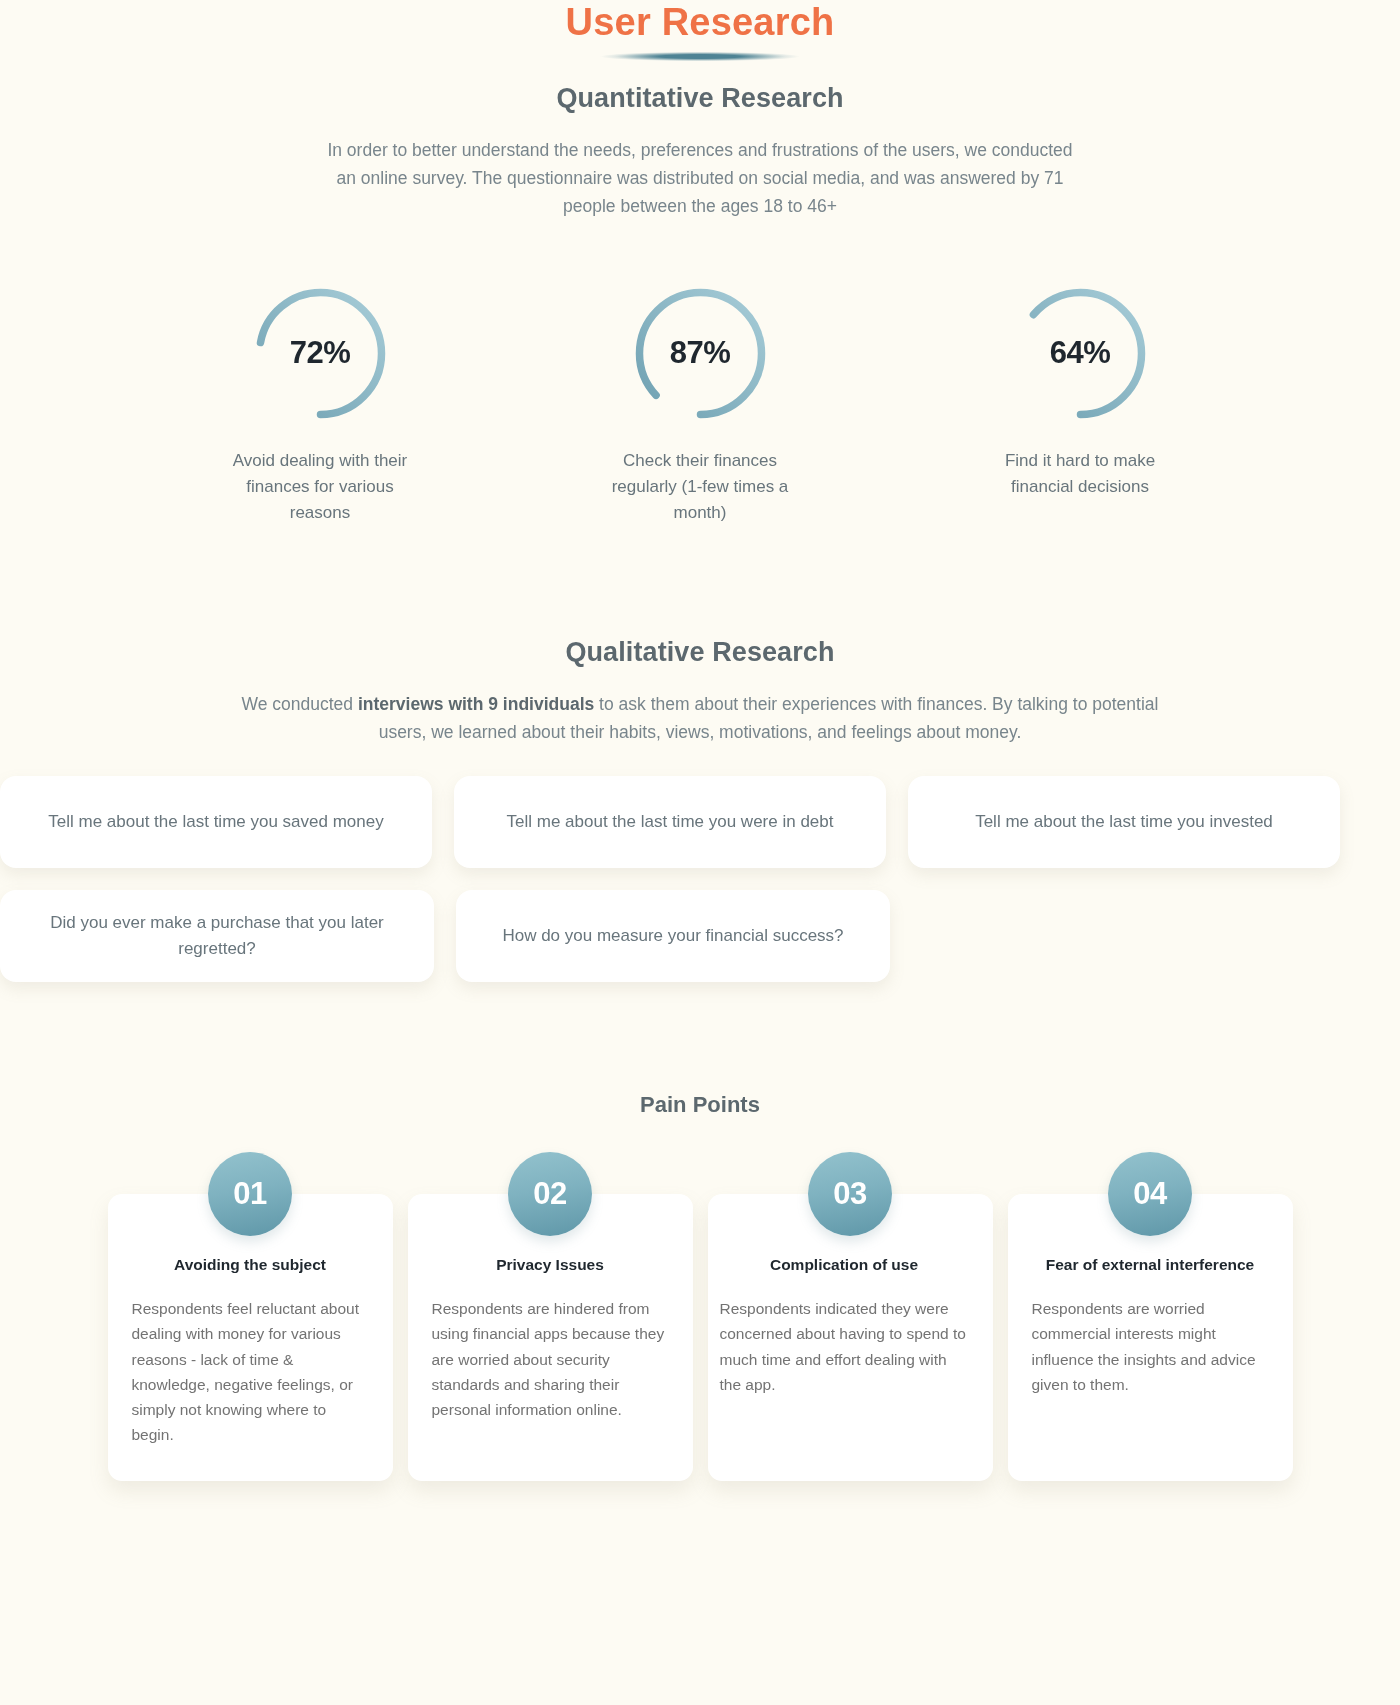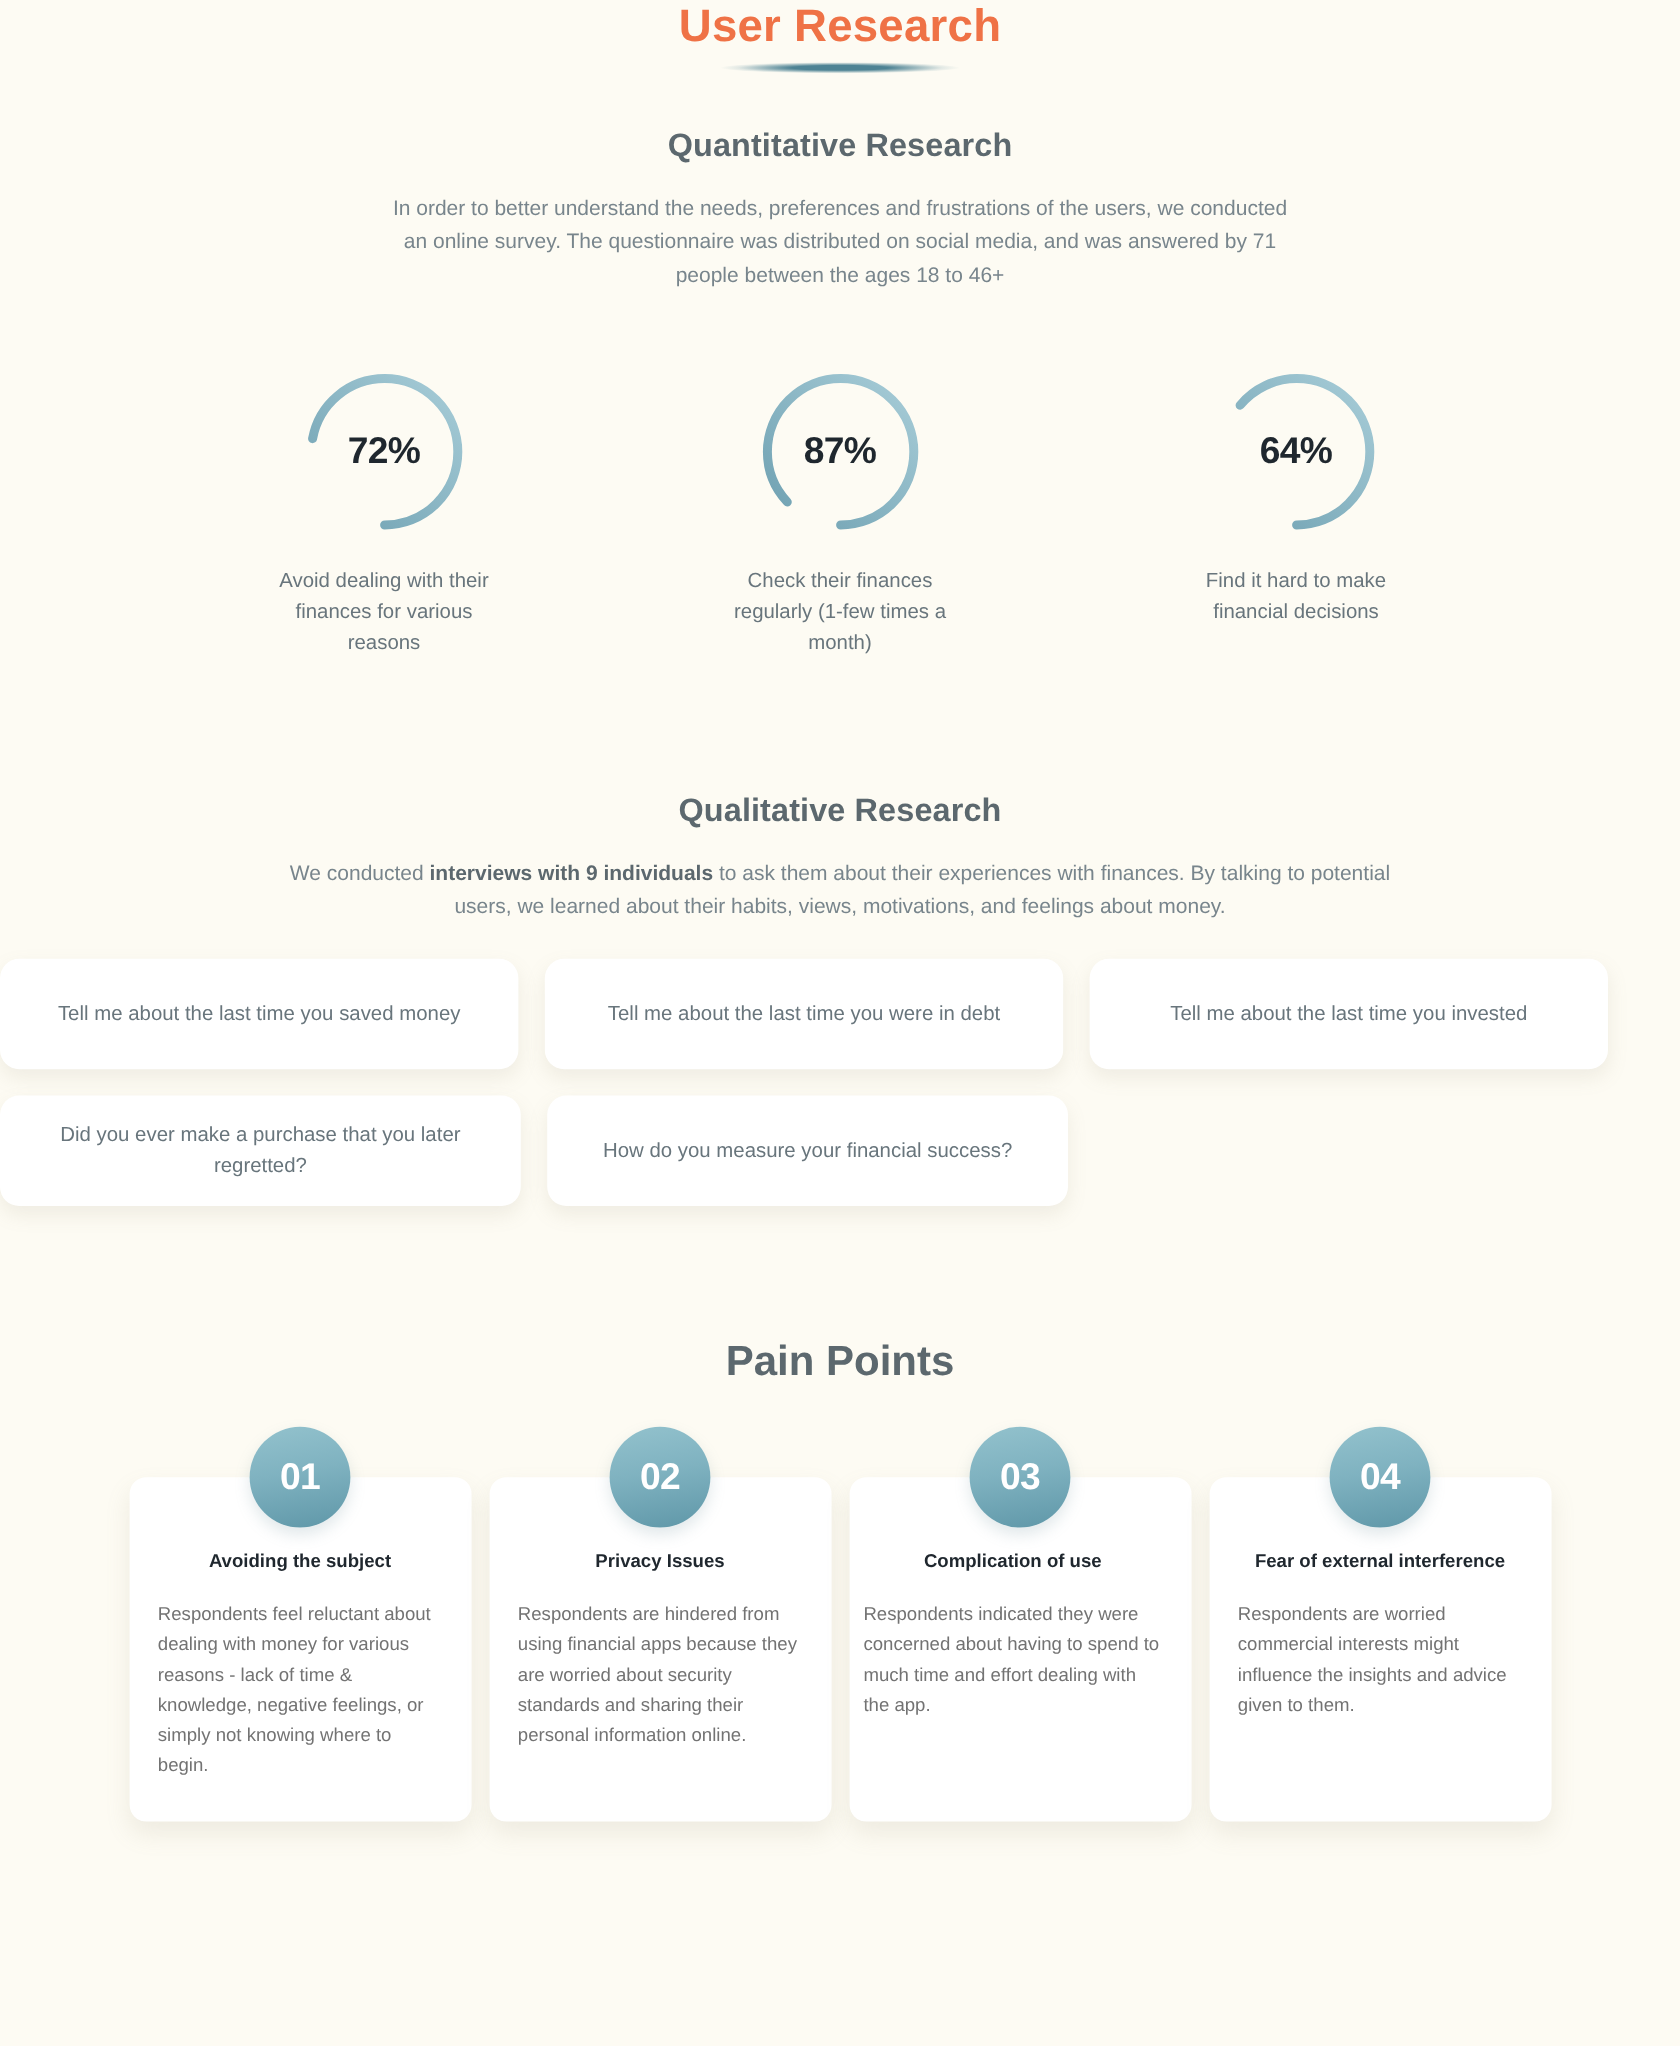--- a/index.html
+++ b/index.html
@@ -55,21 +55,21 @@
     width: 960px;
     margin: 22px auto 0;
     text-align: center;
     font-size: 17.5px;
     line-height: 1.62;
     color: #78858c;
   }
   .section-para b { color: #5c686e; font-weight: 700; }
 
   
-  .quant-wrap { margin-top: 45px; }
+  .quant-wrap { margin-top: 22px; }
 
   .stats-row {
     display: flex;
     justify-content: center;
     gap: 130px;
     margin-top: 60px;
   }
   .stat {
     width: 250px;
     display: flex;
@@ -135,21 +135,21 @@
     line-height: 1.55;
     color: #68757c;
   }
   .q-row-1 .q-card { width: 432px; height: 92px; }
   .q-row-2 .q-card { width: 434px; height: 92px; }
 
   
   .pain-wrap { margin-top: 110px; }
   .pain-heading {
     text-align: center;
-    font-size: 35px;
+    font-size: 22px;
     font-weight: 600;
     color: #5c686e;
   }
 
   .pain-row {
     display: flex;
     justify-content: center;
     gap: 15px;
     margin-top: 34px;
     padding-bottom: 60px;

